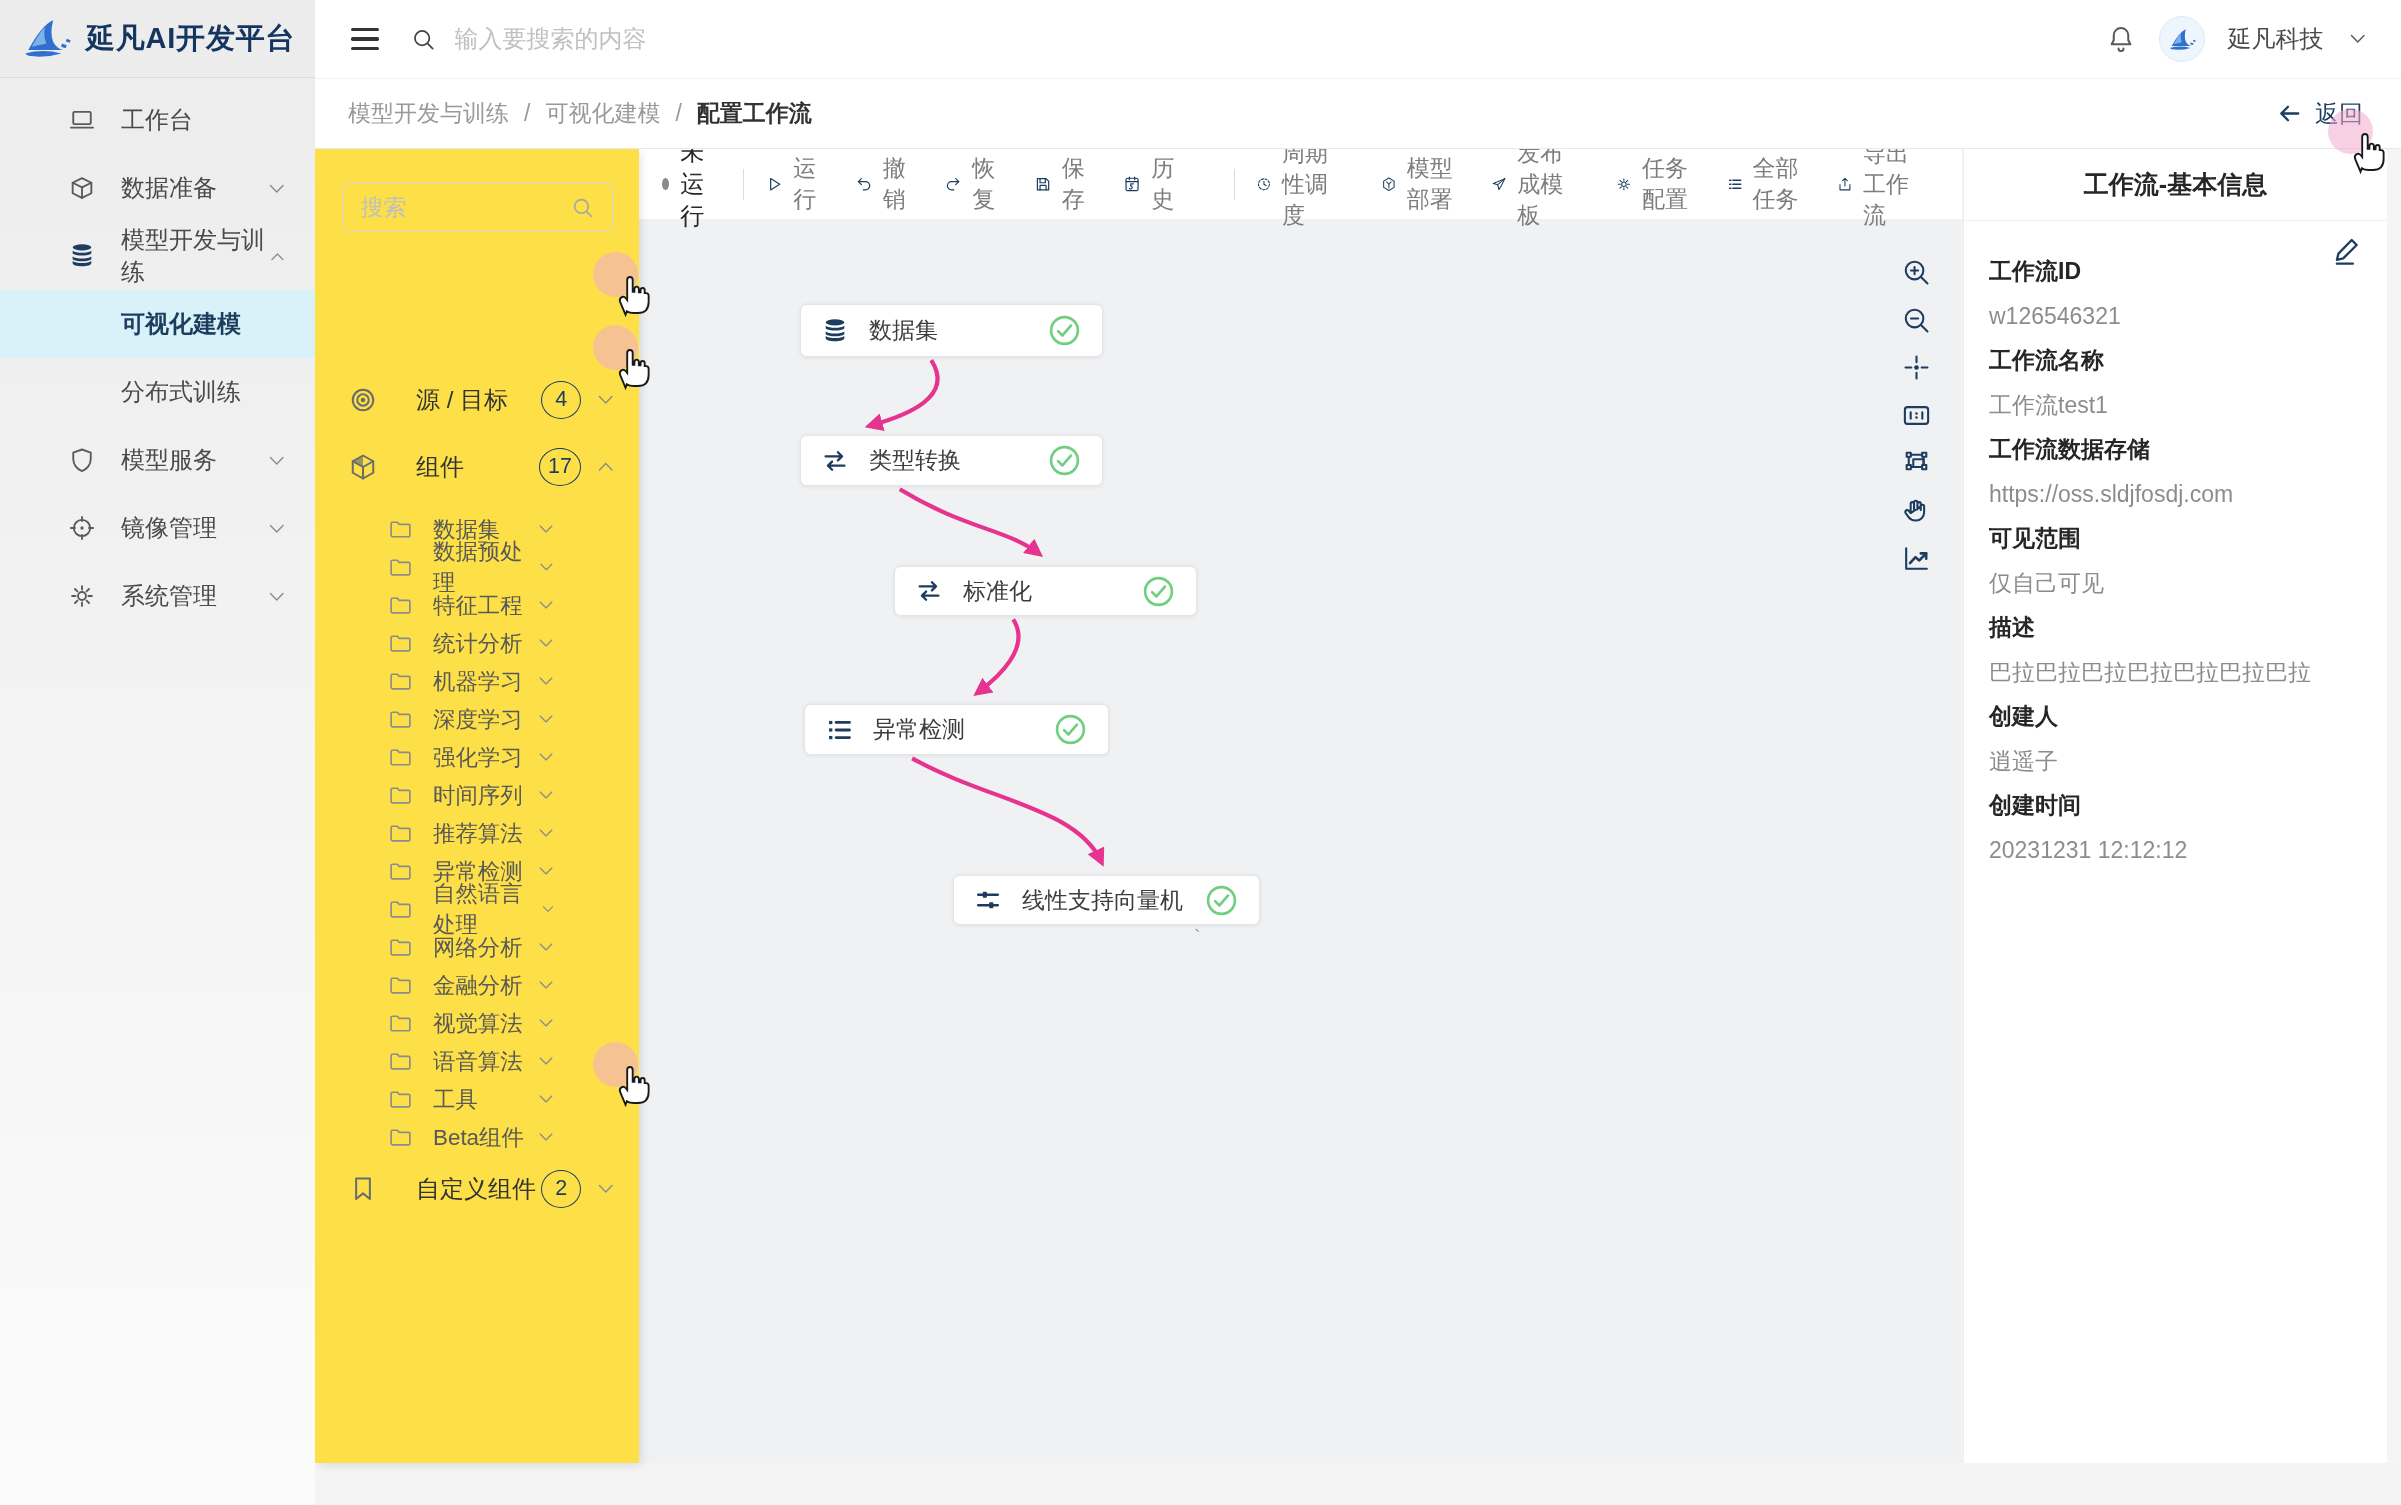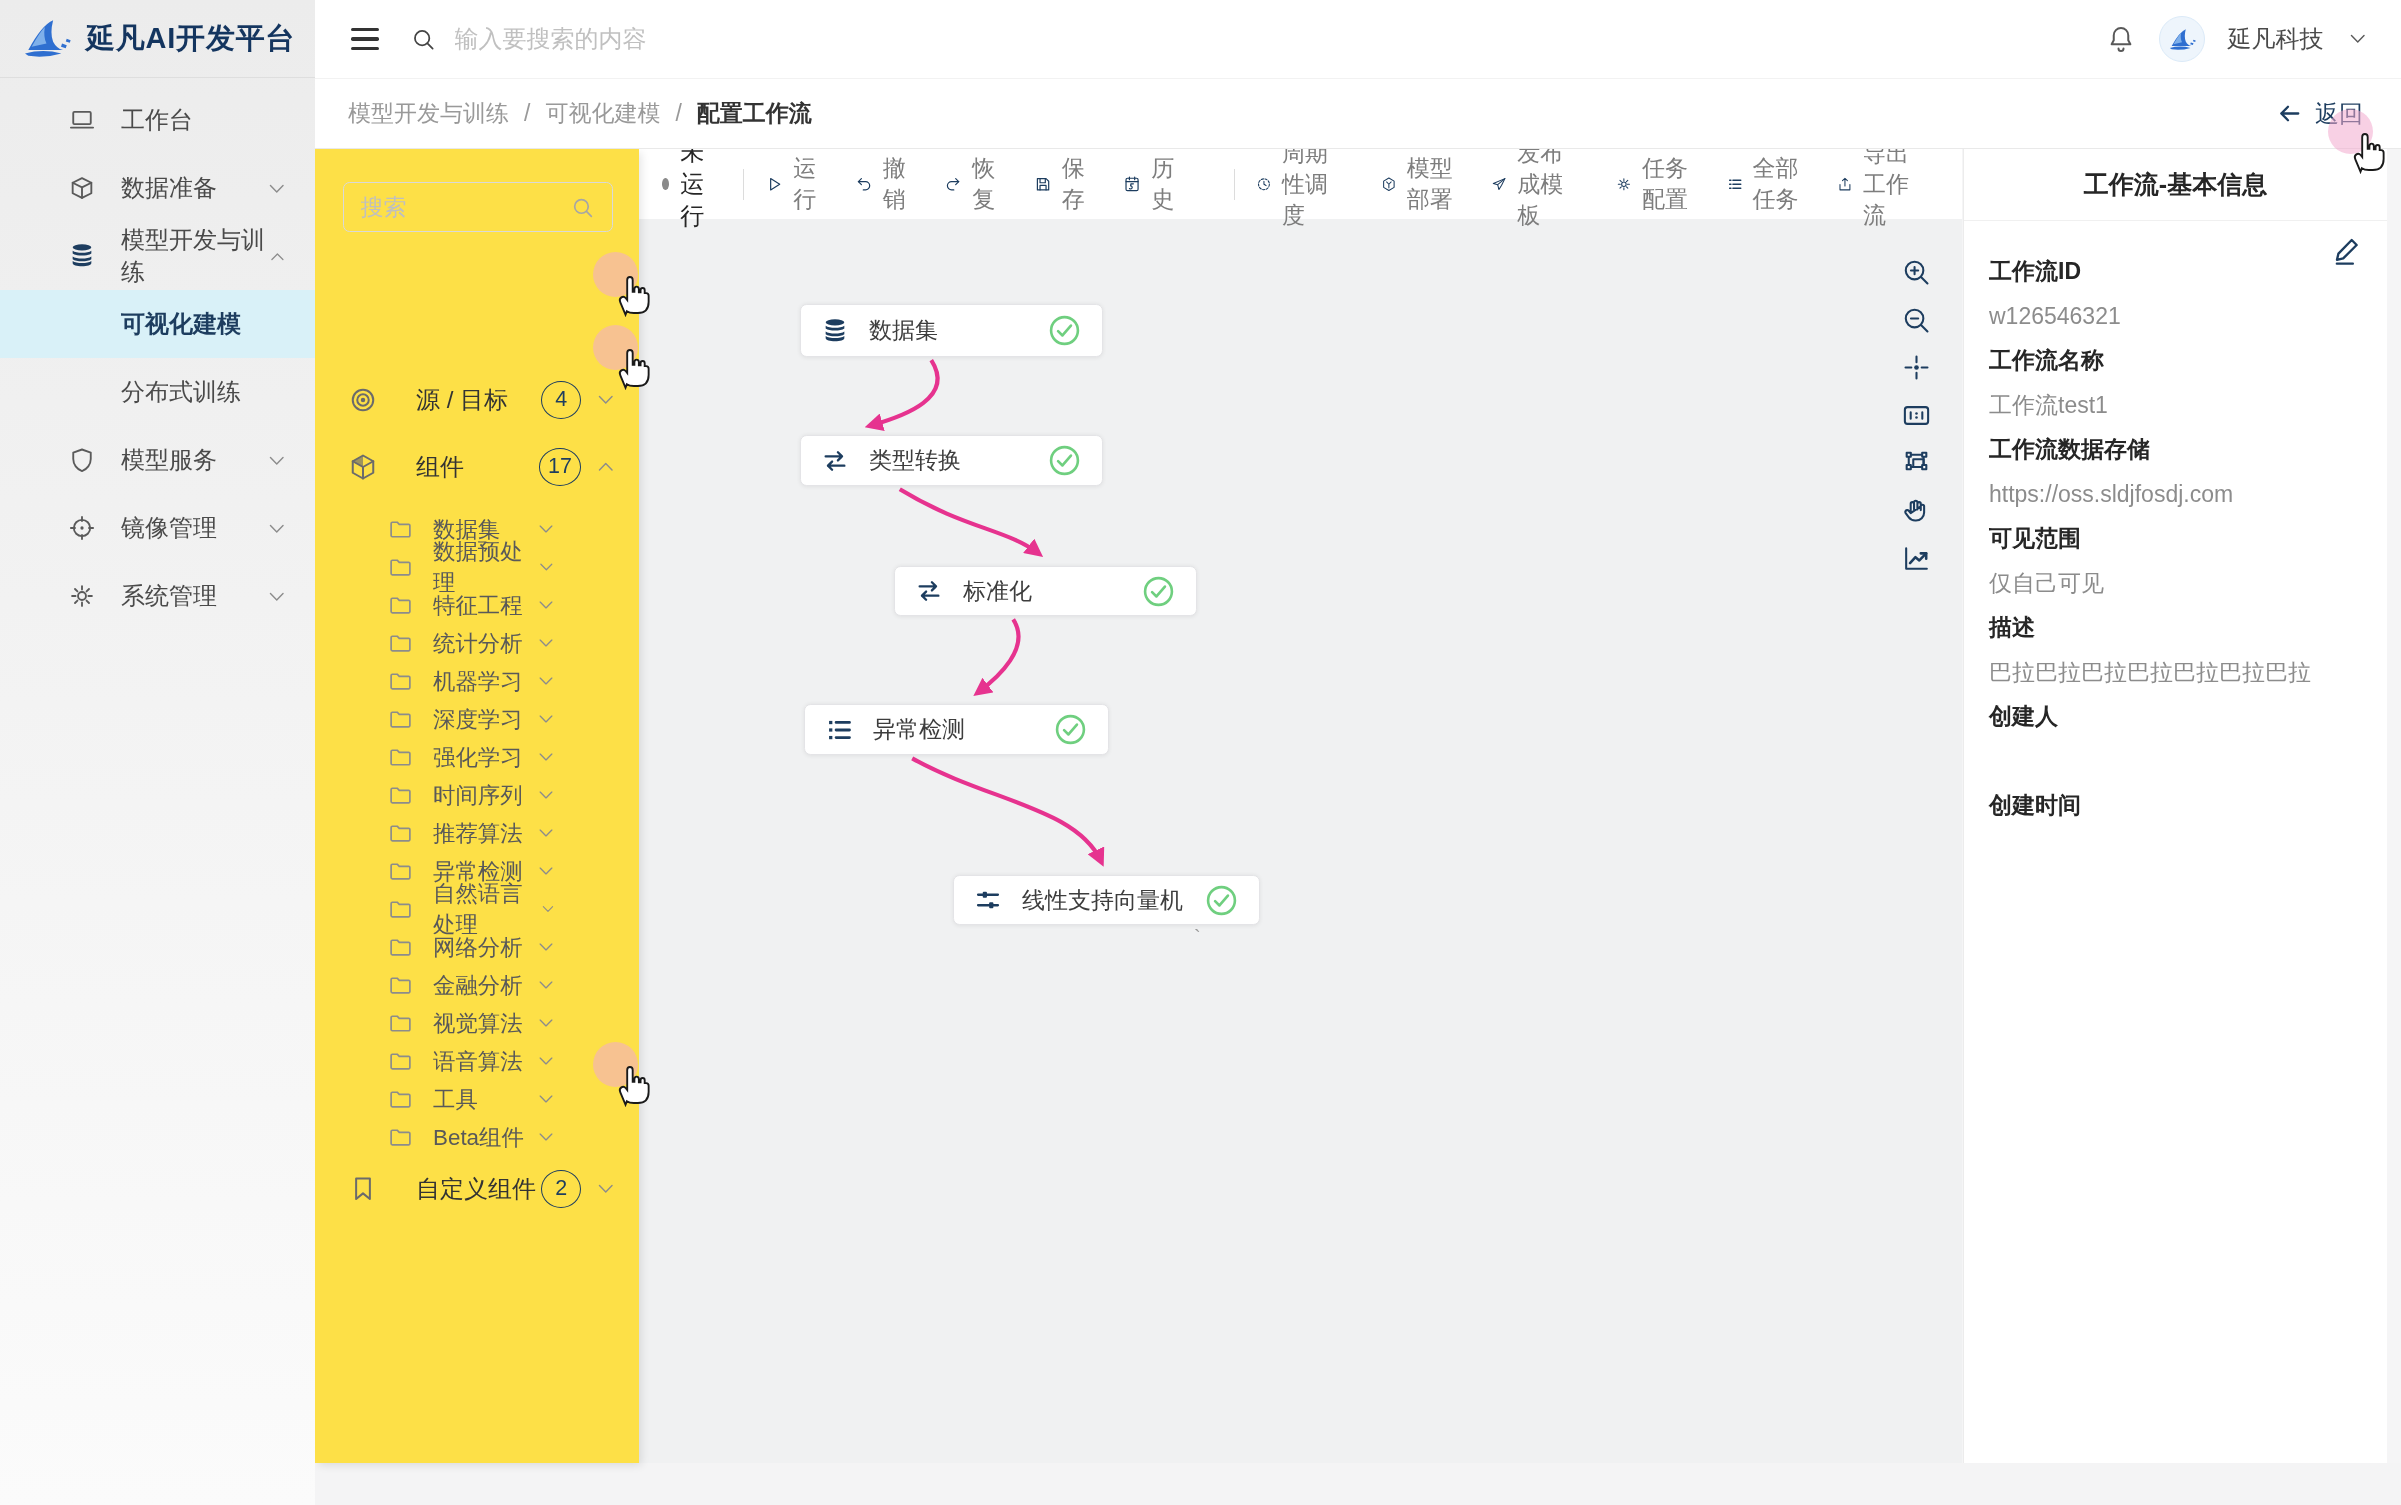--- a/index.html
+++ b/index.html
@@ -780,23 +780,25 @@
     <div class="ip-field">
       <div class="ip-label">可见范围</div>
       <div class="ip-value">仅自己可见</div>
     </div>
     <div class="ip-field">
       <div class="ip-label">描述</div>
       <div class="ip-value">巴拉巴拉巴拉巴拉巴拉巴拉巴拉</div>
     </div>
     <div class="ip-field">
       <div class="ip-label">创建人</div>
+      <div class="ip-value">逍遥子</div>
     </div>
     <div class="ip-field">
       <div class="ip-label">创建时间</div>
+      <div class="ip-value">20231231 12:12:12</div>
     </div>
   </div>
 </div>
 
 <div class="footer-strip"></div>
 
 <div class="cursor" style="left:615px;top:274px">
     <span class="halo"></span>
     <svg viewBox="0 0 28 28">
       <use href="#i-pointer"></use>

